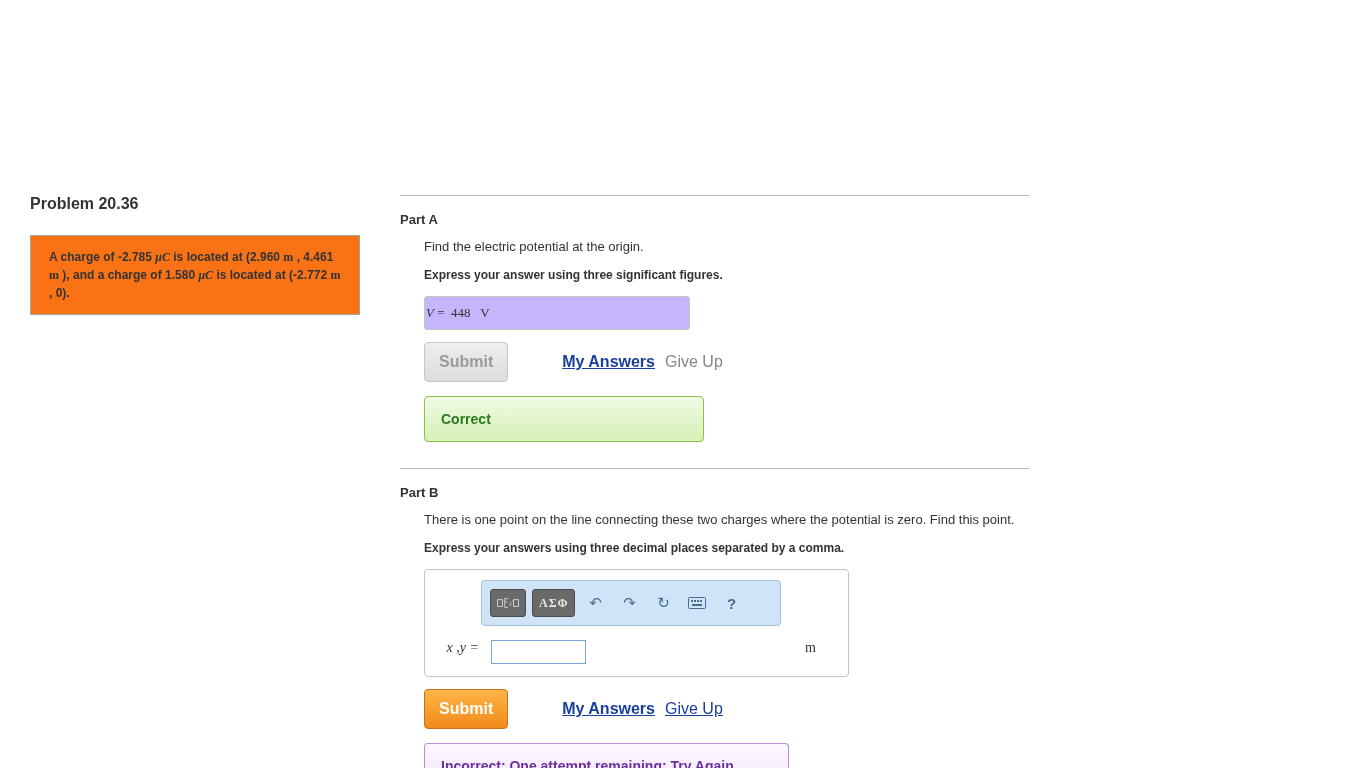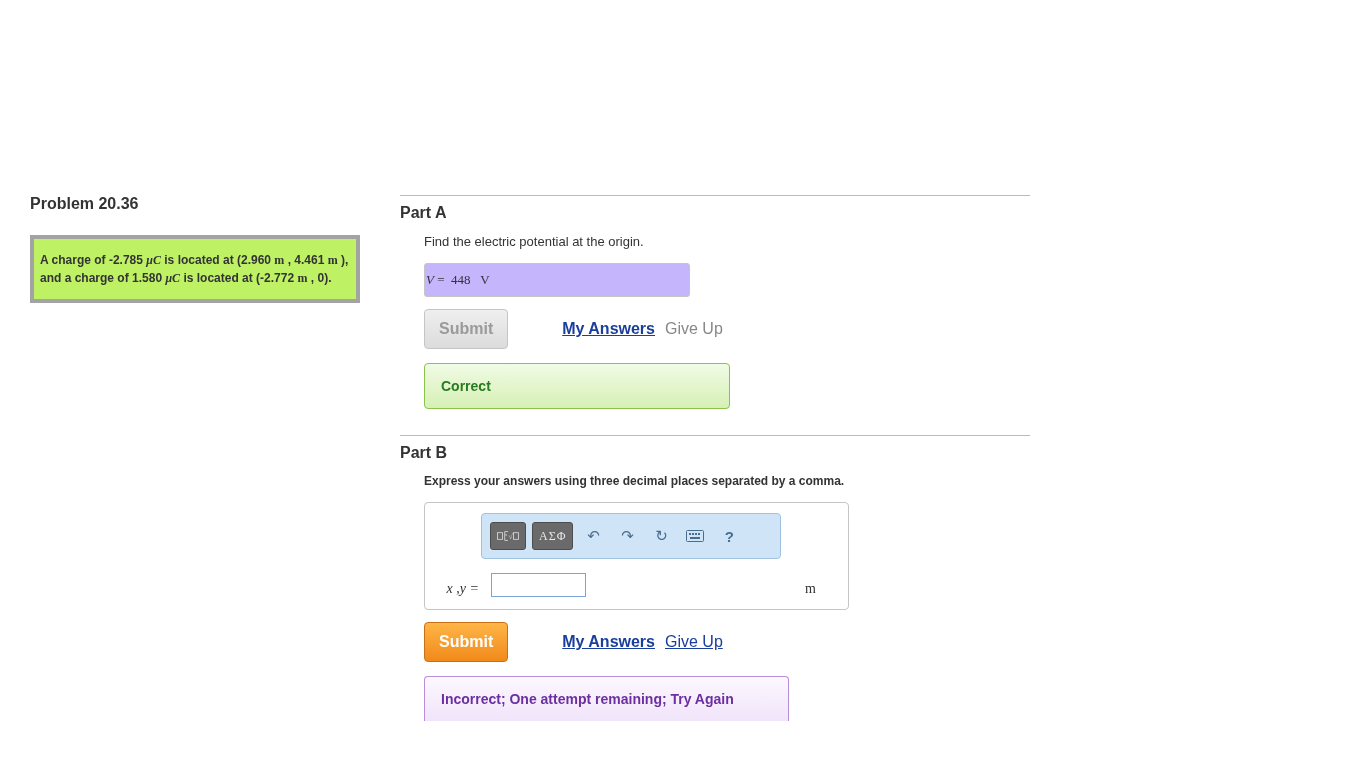--- a/index.html
+++ b/index.html
@@ -22,36 +22,36 @@
   }
   .right-col {
     width: 630px;
   }
   .problem-title {
     font-size: 16px;
     color: #333;
     margin-bottom: 22px;
   }
   .problem-box {
-    border: 4px solid #a3a3a3;
-    background: #bef264;
-    padding: 12px 6px;
+    border: 1px solid #a3a3a3;
+    background: #f97316;
+    padding: 12px 18px;
     font-size: 12px;
     line-height: 1.5;
     color: #333;
   }
   .hr {
     border: none;
     border-top: 1px solid #bbb;
     margin: 0 0 8px 0;
   }
   .part-label {
     font-weight: bold;
-    font-size: 16px;
-    margin: 0 0 12px 0;
+    font-size: 13px;
+    margin: 16px 0 12px 0;
   }
   .part-indent {
     padding-left: 24px;
   }
   .prompt {
     font-size: 13px;
     margin-bottom: 14px;
     color: #333;
   }
   .instr {
@@ -98,21 +98,21 @@
   }
   .link-row { display:flex; gap:10px; font-size:16px;}
   .mya { color:#1a3e9c; font-weight:bold; text-decoration: underline; cursor:pointer;}
   .giveup { color:#888; cursor:pointer;}
   .giveupB { color:#1a3e9c; text-decoration: underline; cursor:pointer;}
   .feedback {
     border-radius: 4px;
     padding: 14px 16px;
     font-weight: bold;
     font-size: 14px;
-    width: 306px;
+    width: 280px;
   }
   .feedback.correct {
     border: 1px solid #8bc34a;
     background: linear-gradient(#f0fbe5,#d6f0b5);
     color: #2a7a1f;
   }
   .feedback.incorrect {
     border: 1px solid #b88ed8;
     background: linear-gradient(#fdf8ff,#f0e4fa);
     color: #6b2fa0;
@@ -155,21 +155,21 @@
     background: transparent;
     border: none;
     color:#4a6d8f;
     font-size:15px;
     width: 28px;
     padding:0;
   }
   .tool-btn .mathsvg { width: 22px; height: 18px; }
   .xy-row {
     display: flex;
-    align-items: flex-end;
+    align-items: flex-start;
     gap: 12px;
     padding: 4px 12px 2px 12px;
     font-family: "Times New Roman", serif;
     font-size: 14px;
   }
   .xy-row .lhs { font-style: italic; width: 42px; text-align:right;}
   .xy-input {
     border: 1px solid #7aa4d6;
     width: 95px;
     height: 24px;
@@ -190,52 +190,54 @@
       <span>A charge of -2.785 </span><span class="mu">μC</span><span> is located at (2.960 </span><span class="rm">m</span><span> , 4.461 </span><span class="rm">m</span><span> ), and a charge of 1.580 </span><span class="mu">μC</span><span> is located at (-2.772 </span><span class="rm">m</span><span> , 0).</span>
     </div>
   </div>
 
   <div class="right-col">
     <hr class="hr">
 
     <div class="part-label">Part A</div>
     <div class="part-indent">
       <div class="prompt">Find the electric potential at the origin.</div>
+      <div class="instr">Express your answer using three significant figures.</div>
       <div class="answer-box-a">
         <span class="v">V</span><span> = </span>&nbsp;<span>448</span>&nbsp;&nbsp;&nbsp;<span>V</span>
       </div>
       <div class="action-row">
         <button class="btn-submit disabled">Submit</button>
         <div class="link-row" style="margin-left:40px;">
           <span class="mya">My Answers</span>
           <span class="giveup">Give Up</span>
         </div>
       </div>
       <div class="feedback correct">Correct</div>
     </div>
 
     <div class="section-gap"></div>
     <hr class="hr">
 
     <div class="part-label">Part B</div>
     <div class="part-indent">
+      <div class="prompt">There is one point on the line connecting these two charges where the potential is zero. Find this point.</div>
       <div class="instr">Express your answers using three decimal places separated by a comma.</div>
 
       <div class="answer-area-b">
         <div class="palette-wrap">
           <div class="tool-btn" title="templates">
             <svg class="mathsvg" viewBox="0 0 40 24">
               <rect x="1" y="6" width="9" height="12" fill="none" stroke="#ddd" stroke-width="1.5"></rect>
               <text x="14" y="12" font-size="9" fill="#ddd" font-family="serif">x</text>
               <path d="M14 4 L14 20 M14 4 L20 4 M14 20 L20 20" stroke="#ddd" stroke-width="1.5" fill="none"></path>
               <text x="21" y="18" font-size="14" fill="#ddd" font-family="serif">√</text>
               <rect x="30" y="6" width="9" height="12" fill="none" stroke="#ddd" stroke-width="1.5"></rect>
             </svg>
           </div>
-          <div class="tool-btn" style="font-family:serif; letter-spacing:1px;">ΑΣΦ</div>
+          <div class="tool-btn" style="font-family:serif; letter-spacing:1px;font-weight:bold;">ΑΣΦ</div>
           <div class="tool-btn light">↶</div>
           <div class="tool-btn light">↷</div>
           <div class="tool-btn light">↻</div>
           <div class="tool-btn light" style="font-size:12px;">
             <svg width="18" height="12" viewBox="0 0 18 12">
               <rect x="0.5" y="0.5" width="17" height="11" rx="1" fill="none" stroke="#4a6d8f"></rect>
               <rect x="3" y="3" width="2" height="2" fill="#4a6d8f"></rect>
                 <rect x="6" y="3" width="2" height="2" fill="#4a6d8f"></rect>
                 <rect x="9" y="3" width="2" height="2" fill="#4a6d8f"></rect>
                 <rect x="12" y="3" width="2" height="2" fill="#4a6d8f"></rect>

